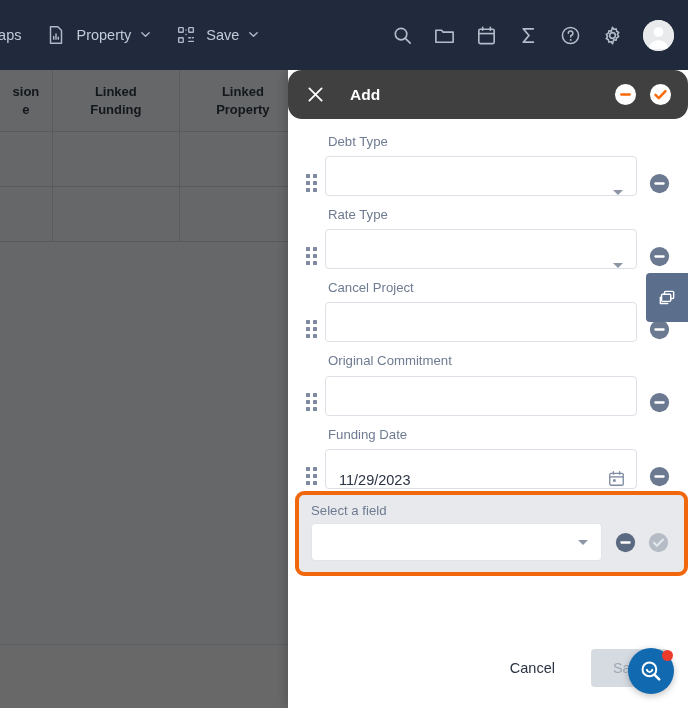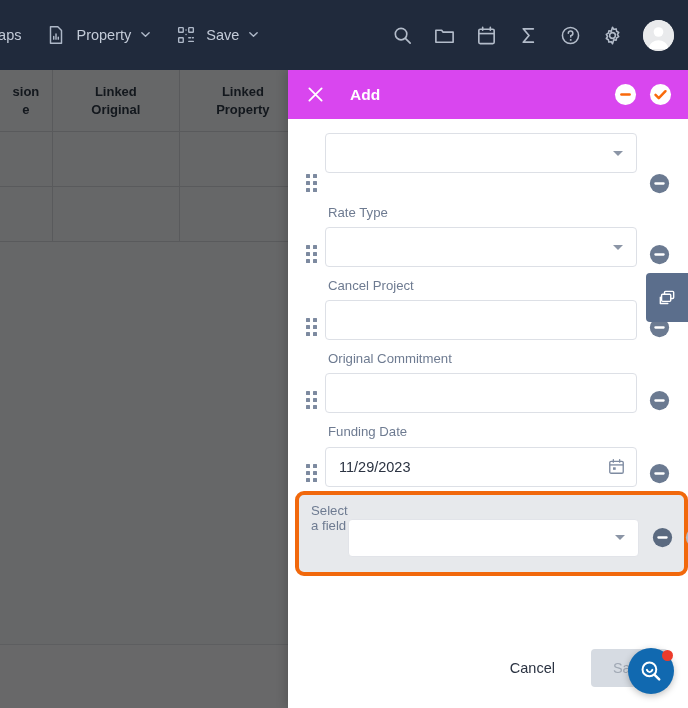--- a/index.html
+++ b/index.html
@@ -85,24 +85,25 @@
   .panel {
     position: absolute; top: 70px; left: 288px;
     width: 400px; height: 638px;
     background: #ffffff;
     z-index: 20;
     display: flex; flex-direction: column;
     box-shadow: -2px 0 10px rgba(0,0,0,0.18);
   }
   .panel-header {
     height: 49px; flex: 0 0 auto;
-    background: #d946ef;
+    background: #404040;
     display: flex; align-items: center;
     padding: 0 35px 0 17px;
     position: relative;
+    border-radius: 14px;
   }
   .ph-close { width: 21px; height: 21px; display: block; }
   .ph-title {
     color: #ffffff; font-size: 15.5px; font-weight: 700;
     margin-left: 24px; letter-spacing: 0.1px;
   }
   .ph-actions {
     position: absolute; right: 16px; top: 0; height: 100%;
     display: flex; align-items: center; gap: 12px;
   }
@@ -132,21 +133,21 @@
   .drag-handle i { width: 4px; height: 4px; background: #7D8AA0; border-radius: 0.5px; display:block; }
   .field-main { flex: 1 1 auto; min-width: 0; }
   .field-label {
     font-size: 13.2px; color: #6E7B91;
     margin-bottom: 6px; line-height: 1.3;
     padding-left: 3px;
   }
   .field-input {
     height: 40px; background: #ffffff;
     border: 1px solid #DDE0E6; border-radius: 4px;
-    display: flex; align-items: center;
+    display: flex; align-items: flex-end;
     padding: 0 10px 0 13px;
     position: relative;
   }
   .field-value {
     font-size: 14.5px; color: #2B3342;
     flex: 1 1 auto; white-space: nowrap; overflow: hidden;
   }
   .field-value.empty { color: #AEB5C1; }
   .sel-caret {
     width: 0; height: 0; flex: 0 0 auto;
@@ -177,21 +178,21 @@
   
   .highlight-block {
     position: absolute;
     left: 295px; top: 491px;
     width: 393px; height: 85px;
     background: #E7E9EC;
     border: 4px solid #F1680C;
     border-radius: 9px;
     z-index: 25;
     padding: 8px 0 0 12px;
-    display: flex; flex-direction: row;
+    display: flex; flex-direction: column;
   }
   .hb-label { font-size: 13.2px; color: #6E7B91; margin-bottom: 5px; }
   .hb-controls { display: flex; align-items: center; }
   .hb-input {
     width: 291px; height: 38px; background: #ffffff;
     border: 1px solid #E2E4E9; border-radius: 4px;
     display: flex; align-items: center; padding: 0 10px 0 13px;
   }
   .hb-minus { width: 21px; height: 21px; margin-left: 13px; display: block; flex:0 0 auto;}
   .hb-check { width: 21px; height: 21px; margin-left: 12px; display: block; flex:0 0 auto;}
@@ -244,21 +245,21 @@
       <div class="bg-row bg-head">
         <div class="bg-cell c0">
           <div>
             <div>sion</div>
             <div>e</div>
           </div>
         </div>
         <div class="bg-cell c1">
           <div>
             <div>Linked</div>
-            <div>Original</div>
+            <div>Funding</div>
           </div>
         </div>
         <div class="bg-cell c2">
           <div>
             <div>Linked</div>
             <div>Property</div>
           </div>
         </div>
         <div class="bg-cell c3"></div>
         <div class="bg-cell c4"></div>
@@ -405,20 +406,21 @@
       <div class="field-row">
         <span class="drag-handle">
           <i></i>
             <i></i>
             <i></i>
             <i></i>
             <i></i>
             <i></i>
         </span>
         <div class="field-main">
+          <div class="field-label">Debt Type</div>
           <div class="field-input">
             <span class="field-value empty"></span>
             <span class="sel-caret"></span>
           </div>
         </div>
         <span>
           <svg class="row-minus" viewBox="0 0 24 24">
             <circle cx="12" cy="12" r="11" fill="#6B7A91"></circle>
             <rect x="6" y="10.7" width="12" height="2.6" rx="1.3" fill="#ffffff"></rect>
           </svg>

